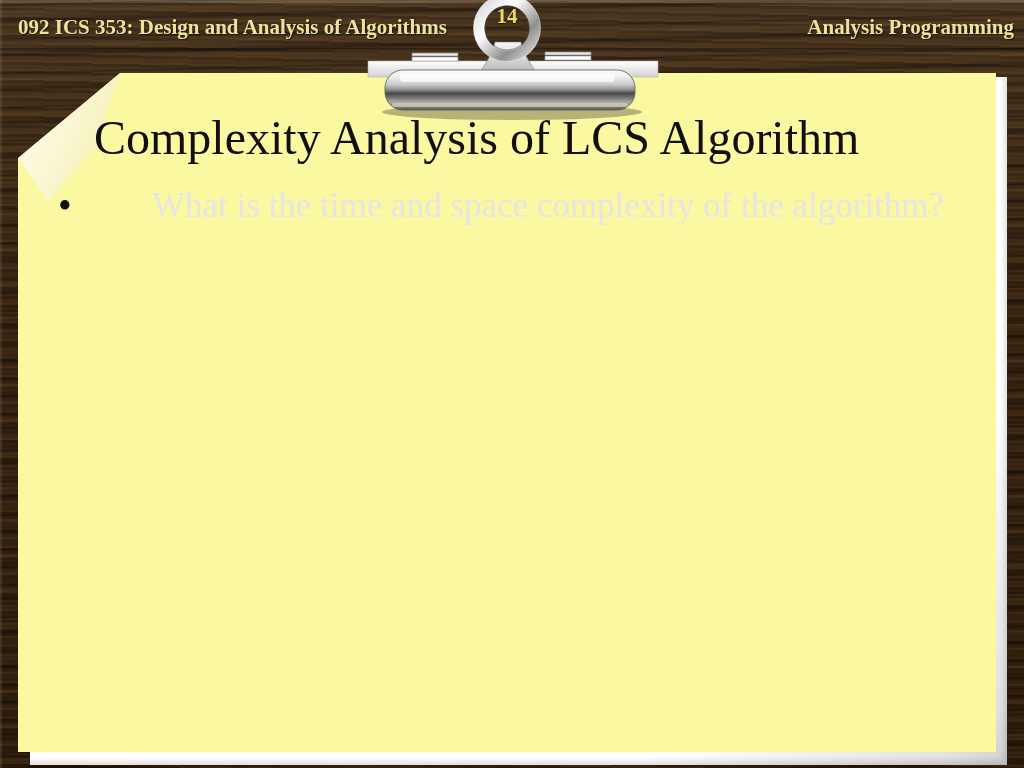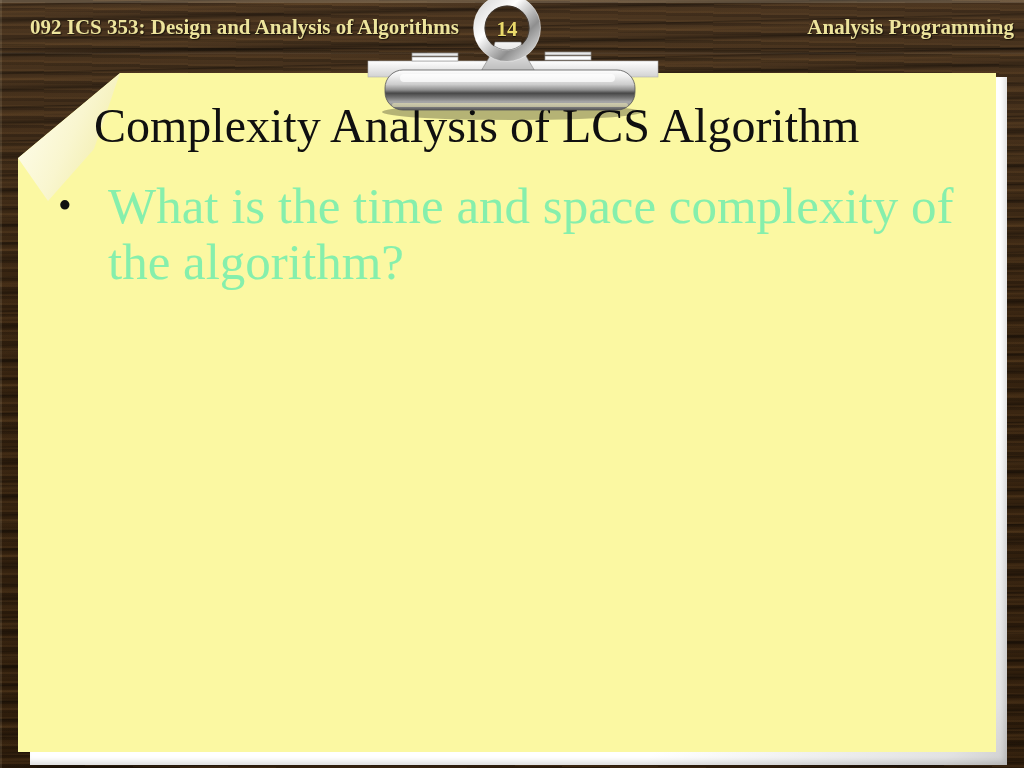--- a/index.html
+++ b/index.html
@@ -30,21 +30,21 @@
   .edge-top{position:absolute;left:0;top:0;width:1024px;height:3px;background:rgba(255,244,214,.18);}
   .edge-left{position:absolute;left:0;top:0;width:2px;height:768px;background:rgba(255,244,214,.10);}
   .header-groove{position:absolute;left:0;top:48px;width:1024px;height:6px;
     background:linear-gradient(180deg,rgba(0,0,0,.40),rgba(0,0,0,.05) 60%,rgba(255,255,255,.06));}
 
   
   .hdr-text{
     position:absolute;top:15px;font-weight:bold;font-size:21px;line-height:24px;
     color:#EDE49C;text-shadow:1px 1px 1px rgba(0,0,0,.6);white-space:nowrap;
   }
-  .hdr-left{left:18px;margin-left:12px;}
+  .hdr-left{left:18px;}
   .hdr-right{right:10px;}
 
   
   .sheet-white{
     position:absolute;left:30px;top:77px;width:977px;height:688px;
     background:linear-gradient(135deg,#ffffff 0%,#ffffff 78%,#e2e2e2 96%,#cfcfcf 100%);
     clip-path:polygon(95px 0, 100% 0, 100% 100%, 0 100%, 0 85px);
     box-shadow:inset -3px -4px 5px rgba(0,0,0,.12);
   }
   .sheet-yellow{
@@ -53,37 +53,37 @@
     clip-path:polygon(102px 0, 100% 0, 100% 100%, 0 100%, 0 85px);
   }
   .fold{
     position:absolute;left:0;top:0;width:110px;height:160px;
     background:linear-gradient(115deg,#fefdec 10%,#f9f6cf 45%,#f2edaa 75%);
     clip-path:polygon(0 85px, 102px 0, 76px 76px, 30px 128px);
   }
 
   
   .slide-title{
-    position:absolute;left:94px;top:98px;margin:0;
+    position:absolute;left:94px;top:110px;margin:0;
     font-size:48px;font-weight:normal;line-height:56px;color:#101010;white-space:nowrap;
   }
   .bullet-list{position:absolute;left:56px;top:178px;width:930px;}
   .bullet-row{display:flex;align-items:flex-start;}
   .bullet-marker{
     width:52px;flex:0 0 52px;font-size:39px;line-height:56px;color:#101010;
     padding-left:2px;box-sizing:border-box;
   }
   .bullet-text{
-    width:880px;font-size:51px;line-height:56px;color:#86efac;
+    width:880px;font-size:35px;line-height:56px;color:#e5e5e5;margin-left:44px;
   }
 
   
   .clip-wrap{position:absolute;left:360px;top:0;width:305px;height:126px;}
   .page-number{
-    position:absolute;left:485px;top:17px;width:44px;text-align:center;
+    position:absolute;left:485px;top:4px;width:44px;text-align:center;
     font-size:21px;font-weight:bold;color:#EBD96B;text-shadow:0 1px 1px rgba(0,0,0,.7);
   }
 </style>
 </head>
 <body>
 
 <div class="wood"></div>
 <div class="edge-top"></div>
 <div class="edge-left"></div>
 <div class="header-groove"></div>

